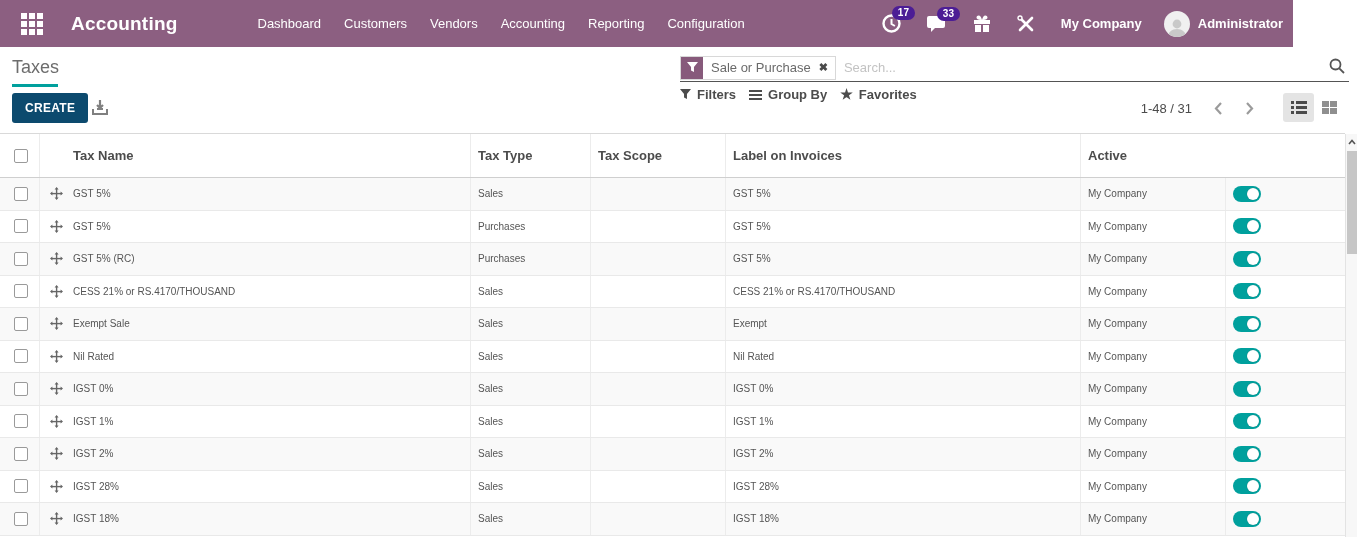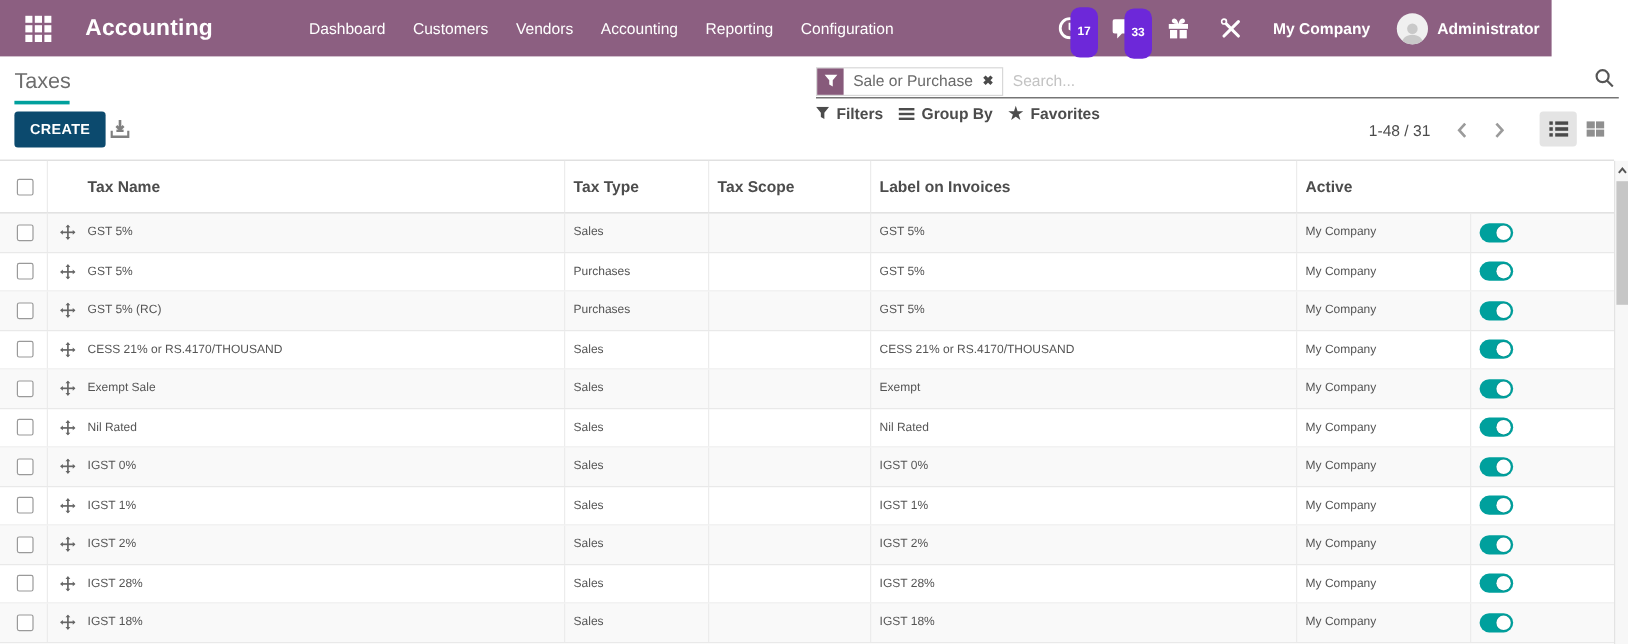--- a/index.html
+++ b/index.html
@@ -8,22 +8,22 @@
 
   
   .topnav { position:absolute; top:0; left:0; width:1293px; height:47px;
     background:#8C5F81; display:flex; align-items:center; color:#fff; }
   .apps-btn { width:24px; height:24px; margin-left:21px; display:flex; align-items:center; cursor:pointer; }
   .app-name { font-size:19px; font-weight:bold; margin-left:26px; letter-spacing:.2px; }
   .menu { display:flex; gap:19px; margin-left:78px; font-size:13px; }
   .menu-item { padding:6px 2px; cursor:pointer; white-space:nowrap; }
   .nav-right { position:absolute; right:10px; display:flex; align-items:center; }
   .nav-ico { position:relative; margin-right:26px; cursor:pointer; display:flex; align-items:center; }
-  .badge { position:absolute; top:-8px; left:10px; background:#6d28d9; color:#fff;
-    font-size:10px; font-weight:bold; padding:15px 6px; border-radius:8px; line-height:12px; }
+  .badge { position:absolute; top:-8px; left:10px; background:#4c1d95; color:#fff;
+    font-size:10px; font-weight:bold; padding:1px 6px; border-radius:8px; line-height:12px; }
   .company-name, .user-name { font-size:13px; font-weight:bold; margin-right:22px; cursor:pointer; }
   .avatar { width:26px; height:26px; border-radius:50%; background:#f0f0f0; margin-right:8px;
     display:flex; align-items:flex-end; justify-content:center; overflow:hidden; cursor:pointer; }
 
   
   .page-title { position:absolute; left:12px; top:57px; font-size:18px; color:#6d6d6d; }
   .title-underline { position:absolute; left:12px; top:84px; width:46px; height:3px; background:#00A09D; }
   .search-bar { position:absolute; left:680px; top:54px; width:669px; height:28px;
     border-bottom:1px solid #545454; display:flex; align-items:center; }
   .facet { display:flex; align-items:stretch; border:1px solid #d8d8d8; background:#fff;

